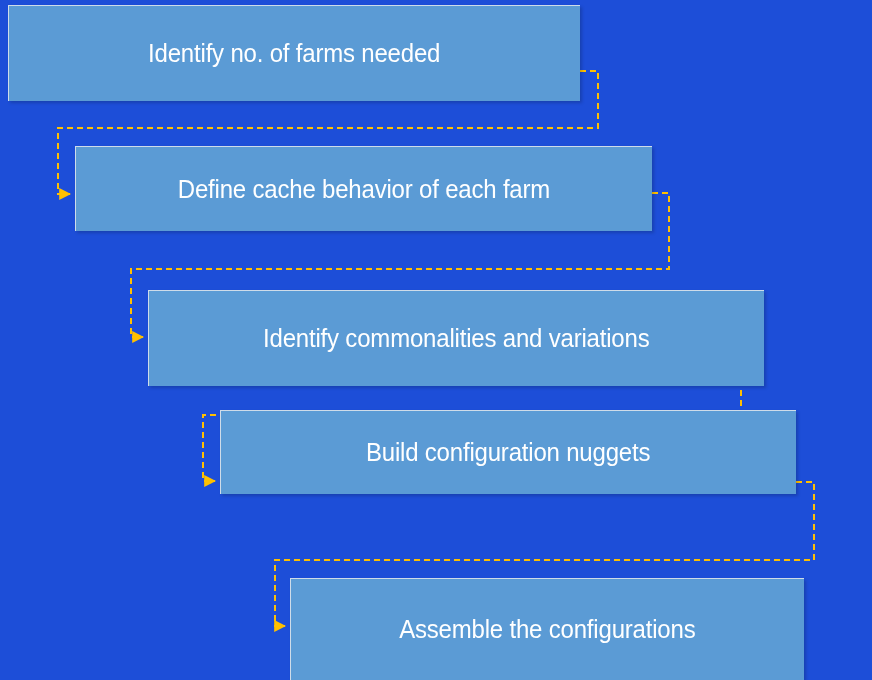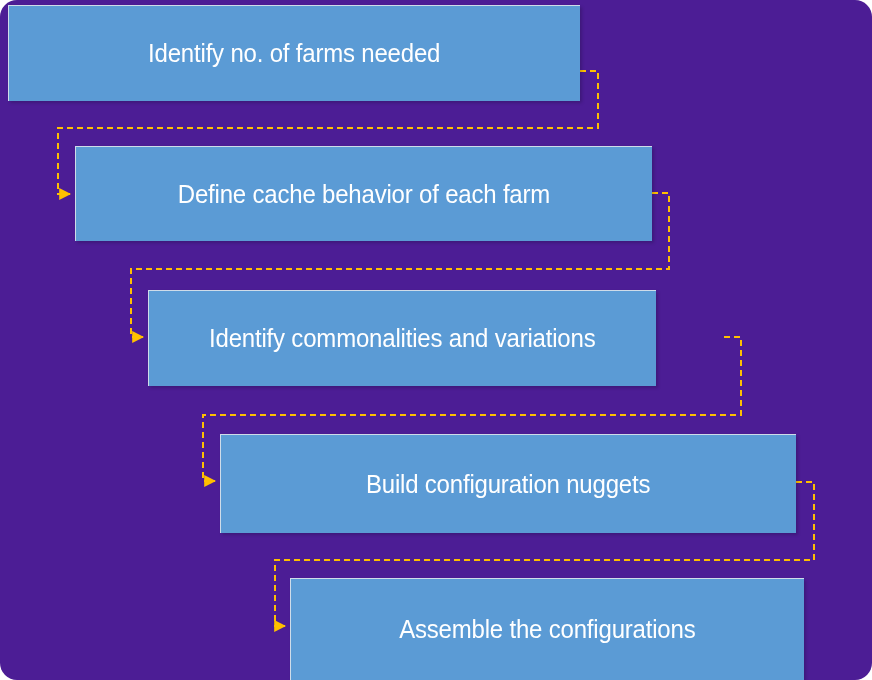--- a/index.html
+++ b/index.html
@@ -10,22 +10,21 @@
   body {
     width: 872px;
     height: 680px;
     font-family: "Liberation Sans", sans-serif;
     overflow: hidden;
   }
   #diagram {
     position: relative;
     width: 872px;
     height: 680px;
-    background: #4c1d95;
-    border-radius: 17px;
+    background: #1d4ed8;
   }
   #connector-layer {
     position: absolute;
     left: 0;
     top: 0;
     width: 872px;
     height: 680px;
     pointer-events: none;
   }
   .step-box {
@@ -44,23 +43,23 @@
     font-family: "Liberation Sans", sans-serif;
     font-size: 25px;
     font-weight: 400;
     letter-spacing: -0.2px;
     text-align: center;
     line-height: 1.15;
     white-space: nowrap;
     transform: scaleX(0.96);
   }
   #box-1 { left: 8px;   top: 5px;   width: 572px; height: 96px; }
-  #box-2 { left: 75px;  top: 146px; width: 577px; height: 95px; }
-  #box-3 { left: 148px; top: 290px; width: 508px; height: 96px; }
-  #box-4 { left: 220px; top: 434px; width: 576px; height: 99px; }
+  #box-2 { left: 75px;  top: 146px; width: 577px; height: 85px; }
+  #box-3 { left: 148px; top: 290px; width: 616px; height: 96px; }
+  #box-4 { left: 220px; top: 410px; width: 576px; height: 84px; }
   #box-5 { left: 290px; top: 578px; width: 514px; height: 102px; }
 </style>
 </head>
 <body>
 
 <div id="diagram">
 
   <svg id="connector-layer" viewBox="0 0 872 680" width="872" height="680" xmlns="http://www.w3.org/2000/svg">
     <defs>
       <marker id="arrow-head" viewBox="0 0 10 10" refX="9" refY="5" markerWidth="6" markerHeight="6" orient="auto-start-reverse">

